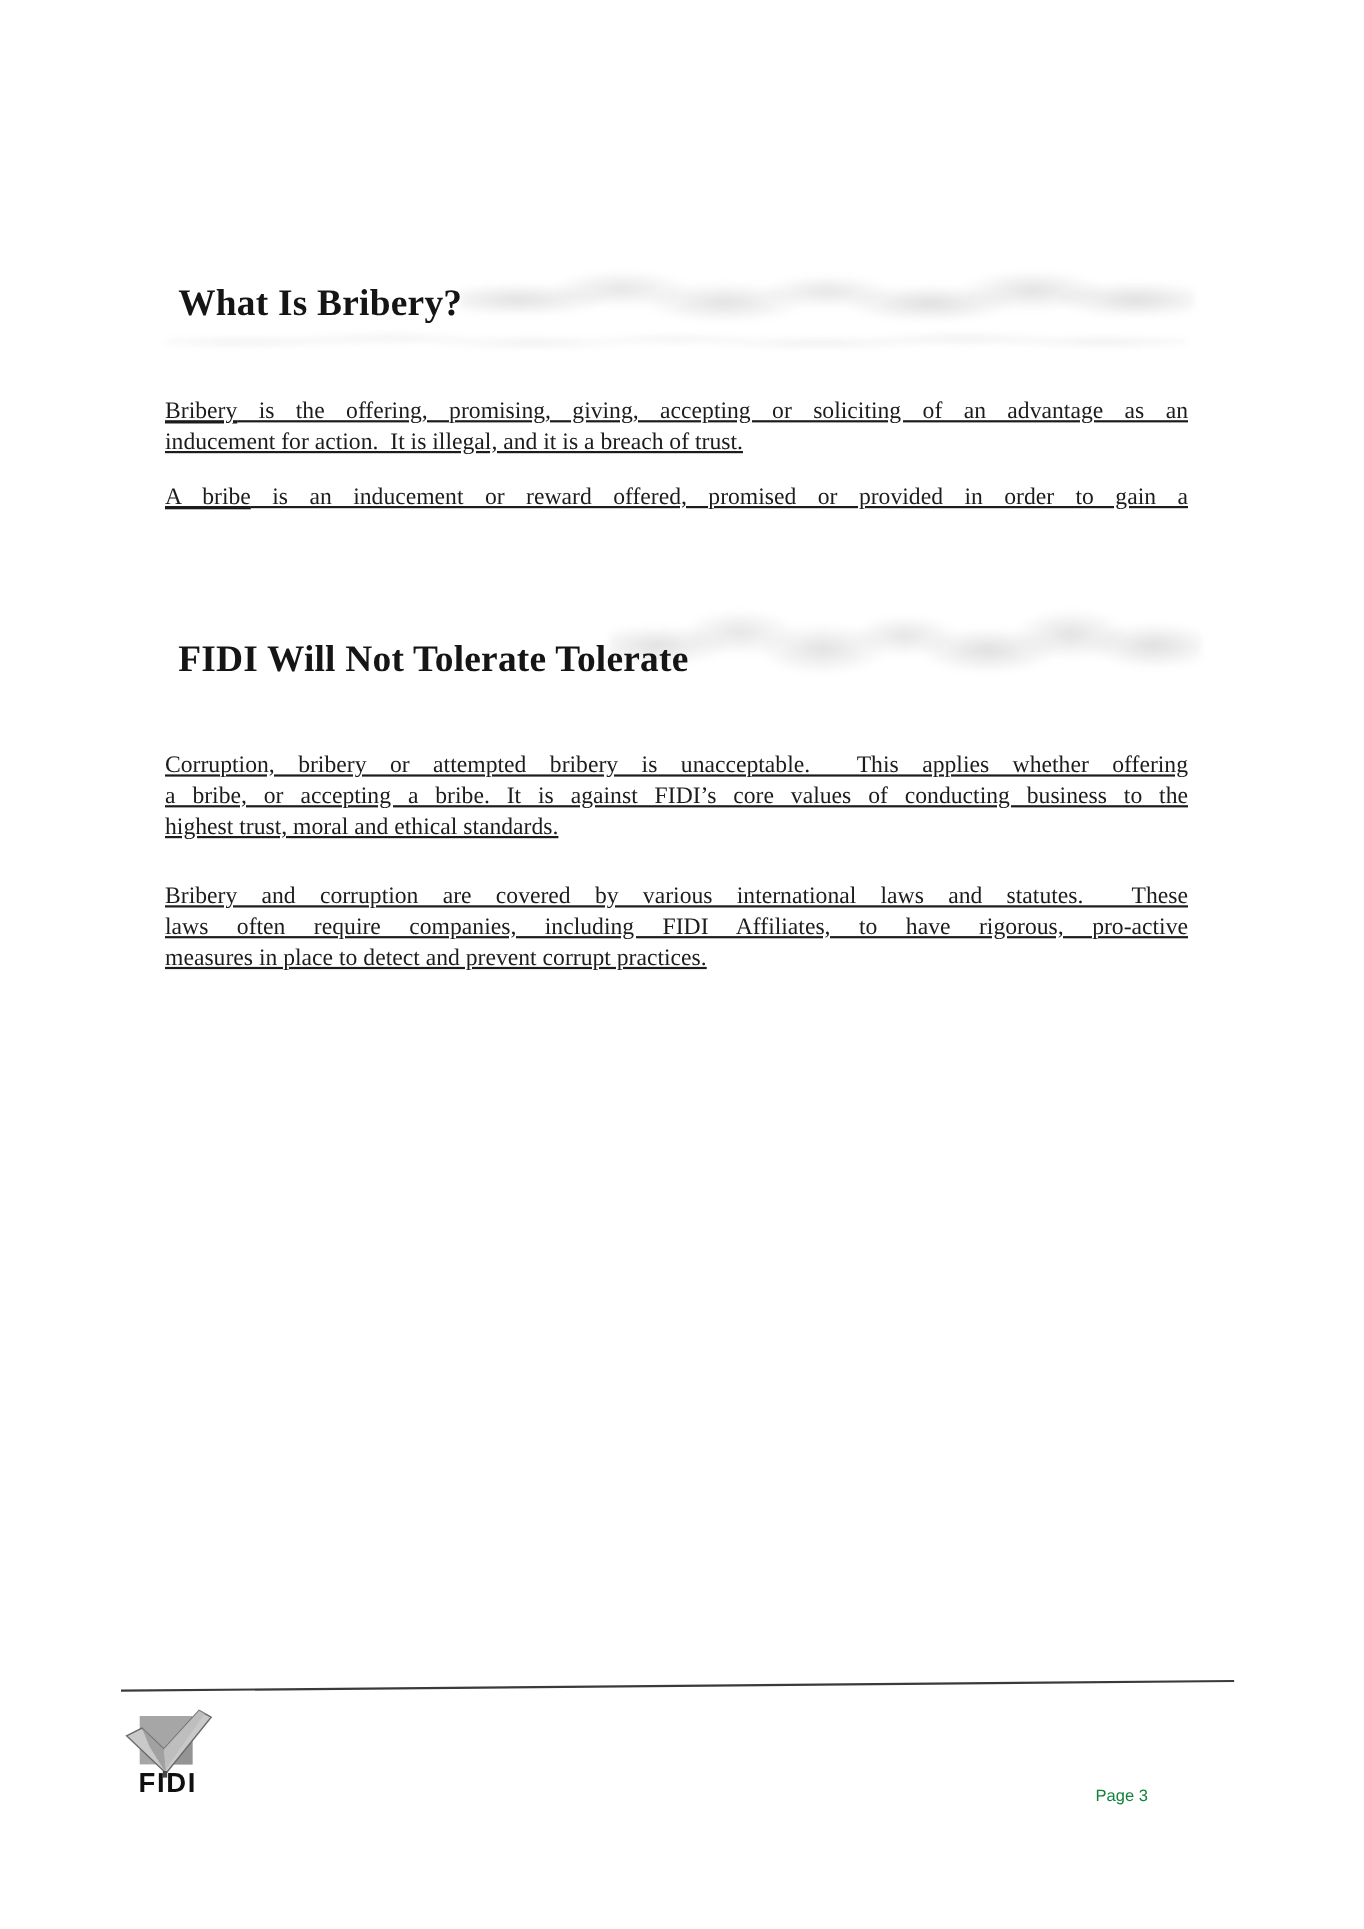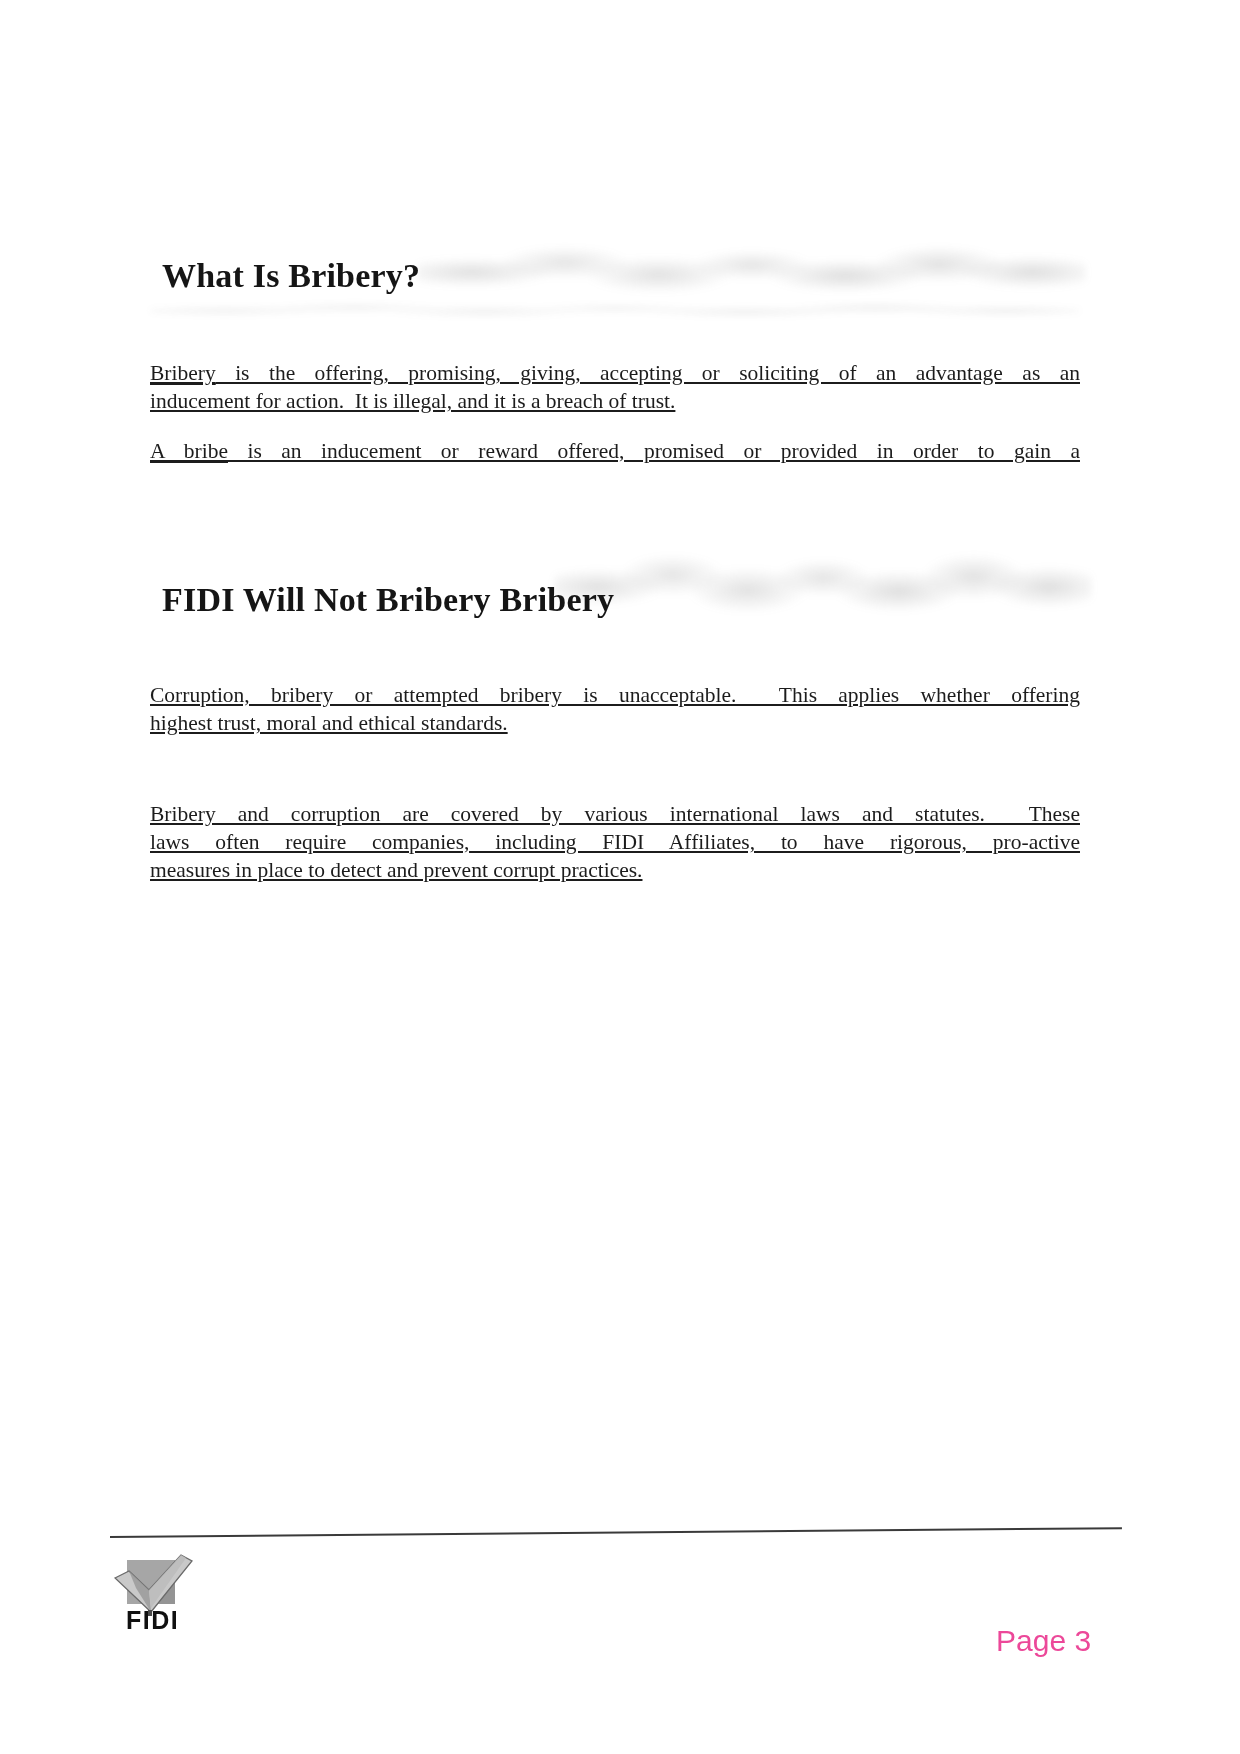--- a/index.html
+++ b/index.html
@@ -88,22 +88,22 @@
     top: 1550px;
     width: 90px;
     height: 84px;
     z-index: 3;
   }
   .page-number {
     position: absolute;
     left: 996px;
     top: 1624px;
     font-family: "Liberation Sans", sans-serif;
-    font-size: 30px;
-    color: #ec4899;
+    font-size: 15px;
+    color: #15803d;
     z-index: 3;
   }
 </style>
 </head>
 <body>
 
 <div class="page">
 
   <div class="smudge" id="smudge-heading-1"></div>
   <div class="smudge" id="smudge-para-1"></div>
@@ -113,24 +113,25 @@
 
   <div class="doc-paragraph" id="paragraph-1">
       <div class="para-line"><span class="underlined">Bribery</span><span> is the offering, promising, giving, accepting or soliciting of an advantage as an</span></div>
       <div class="para-line last"><span>inducement for action.&nbsp; It is illegal, and it is a breach of trust.</span></div>
     </div>
 
   <div class="doc-paragraph" id="paragraph-2">
       <div class="para-line"><span class="underlined">A bribe</span><span> is an inducement or reward offered, promised or provided in order to gain a</span></div>
     </div>
 
-  <div class="doc-heading" id="heading-2">FIDI Will Not Bribery Bribery</div>
+  <div class="doc-heading" id="heading-2">FIDI Will Not Tolerate Tolerate</div>
 
   <div class="doc-paragraph" id="paragraph-3">
       <div class="para-line"><span>Corruption, bribery or attempted bribery is unacceptable.&nbsp; This applies whether offering</span></div>
+      <div class="para-line"><span>a bribe, or accepting a bribe. It is against FIDI’s core values of conducting business to the</span></div>
       <div class="para-line last"><span>highest trust, moral and ethical standards.</span></div>
     </div>
 
   <div class="doc-paragraph" id="paragraph-4">
       <div class="para-line"><span>Bribery and corruption are covered by various international laws and statutes.&nbsp; These</span></div>
       <div class="para-line"><span>laws often require companies, including FIDI Affiliates, to have rigorous, pro-active</span></div>
       <div class="para-line last"><span>measures in place to detect and prevent corrupt practices.</span></div>
     </div>
 
   <div class="divider-line"></div>

